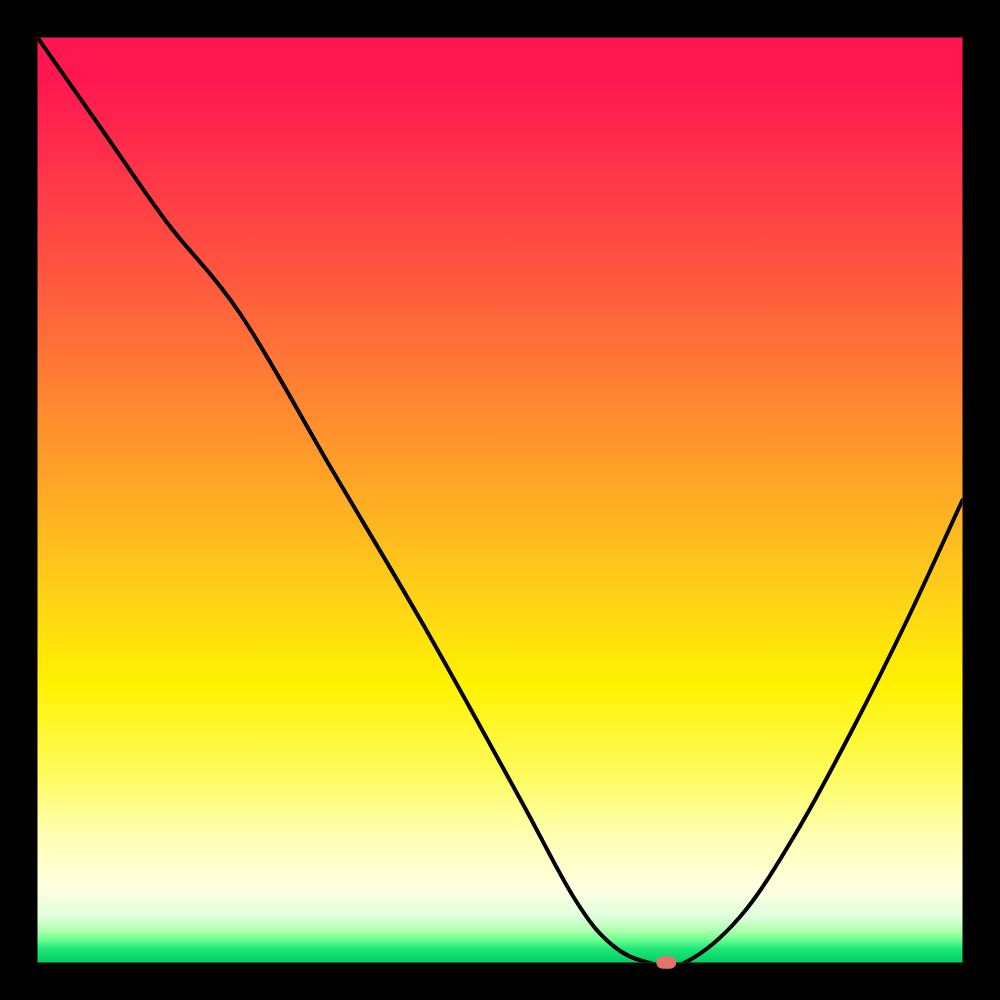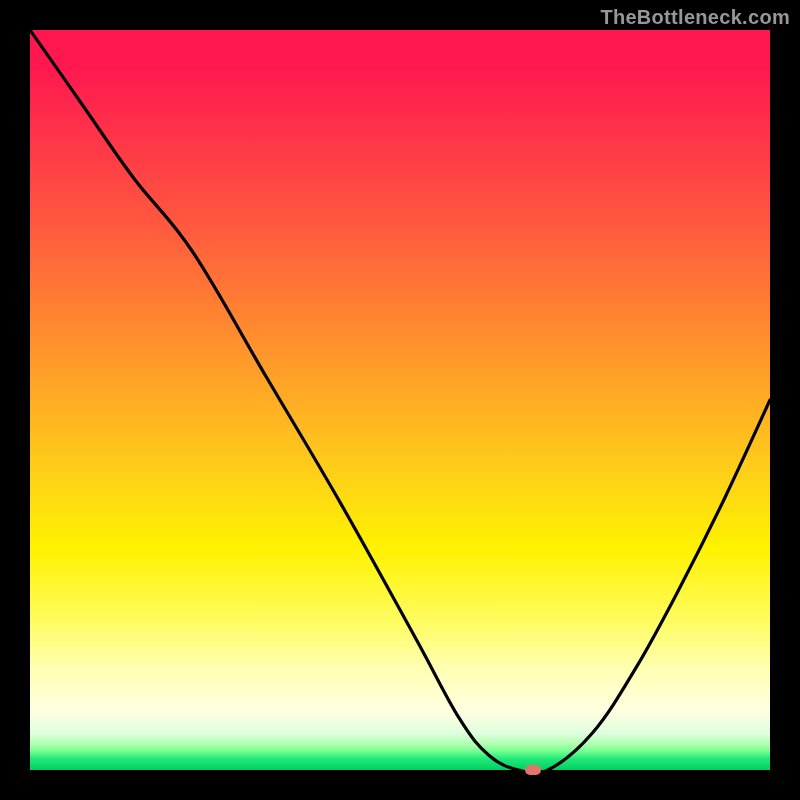--- a/index.html
+++ b/index.html
@@ -64,21 +64,20 @@
     font-weight: 600;
     color: #979797;
     letter-spacing: 0.3px;
   }
 </style>
 </head>
 <body>
 
 <div class="frame">
 
-  <div class="watermark">TheBottleneck.com</div>
 
   <div class="plot-area">
     <svg class="curve-svg" viewBox="0 0 740 740" preserveAspectRatio="none">
       <path fill="none" stroke="#000000" stroke-width="3.2" stroke-linecap="round" stroke-linejoin="round" d="M 0 0 C 9.32 13.32, 33.15 47.36, 51.80 74.00 C 70.45 100.64, 83.62 121.36, 103.60 148.00 C 123.58 174.64, 138.82 186.04, 162.80 222.00 C 186.78 257.96, 210.16 302.51, 236.80 347.80 C 263.44 393.09, 284.16 426.98, 310.80 473.60 C 337.44 520.22, 363.49 568.17, 384.80 606.80 C 406.11 645.43, 415.88 666.89, 429.20 688.20 C 442.52 709.51, 448.14 715.88, 458.80 725.20 C 469.46 734.52, 477.74 737.34, 488.40 740.00 C 499.06 742.66, 504.68 746.66, 518.00 740.00 C 531.32 733.34, 546.42 721.65, 562.40 703.00 C 578.38 684.35, 590.82 663.04, 606.80 636.40 C 622.78 609.76, 635.22 585.64, 651.20 555.00 C 667.18 524.36, 679.62 499.50, 695.60 466.20 C 711.58 432.90, 732.01 387.32, 740.00 370.00"></path>
     </svg>
     <div class="marker" style="left: 503.2px; top: 740px; background: rgb(226, 117, 107);"></div>
   </div>
 
 </div>
 

